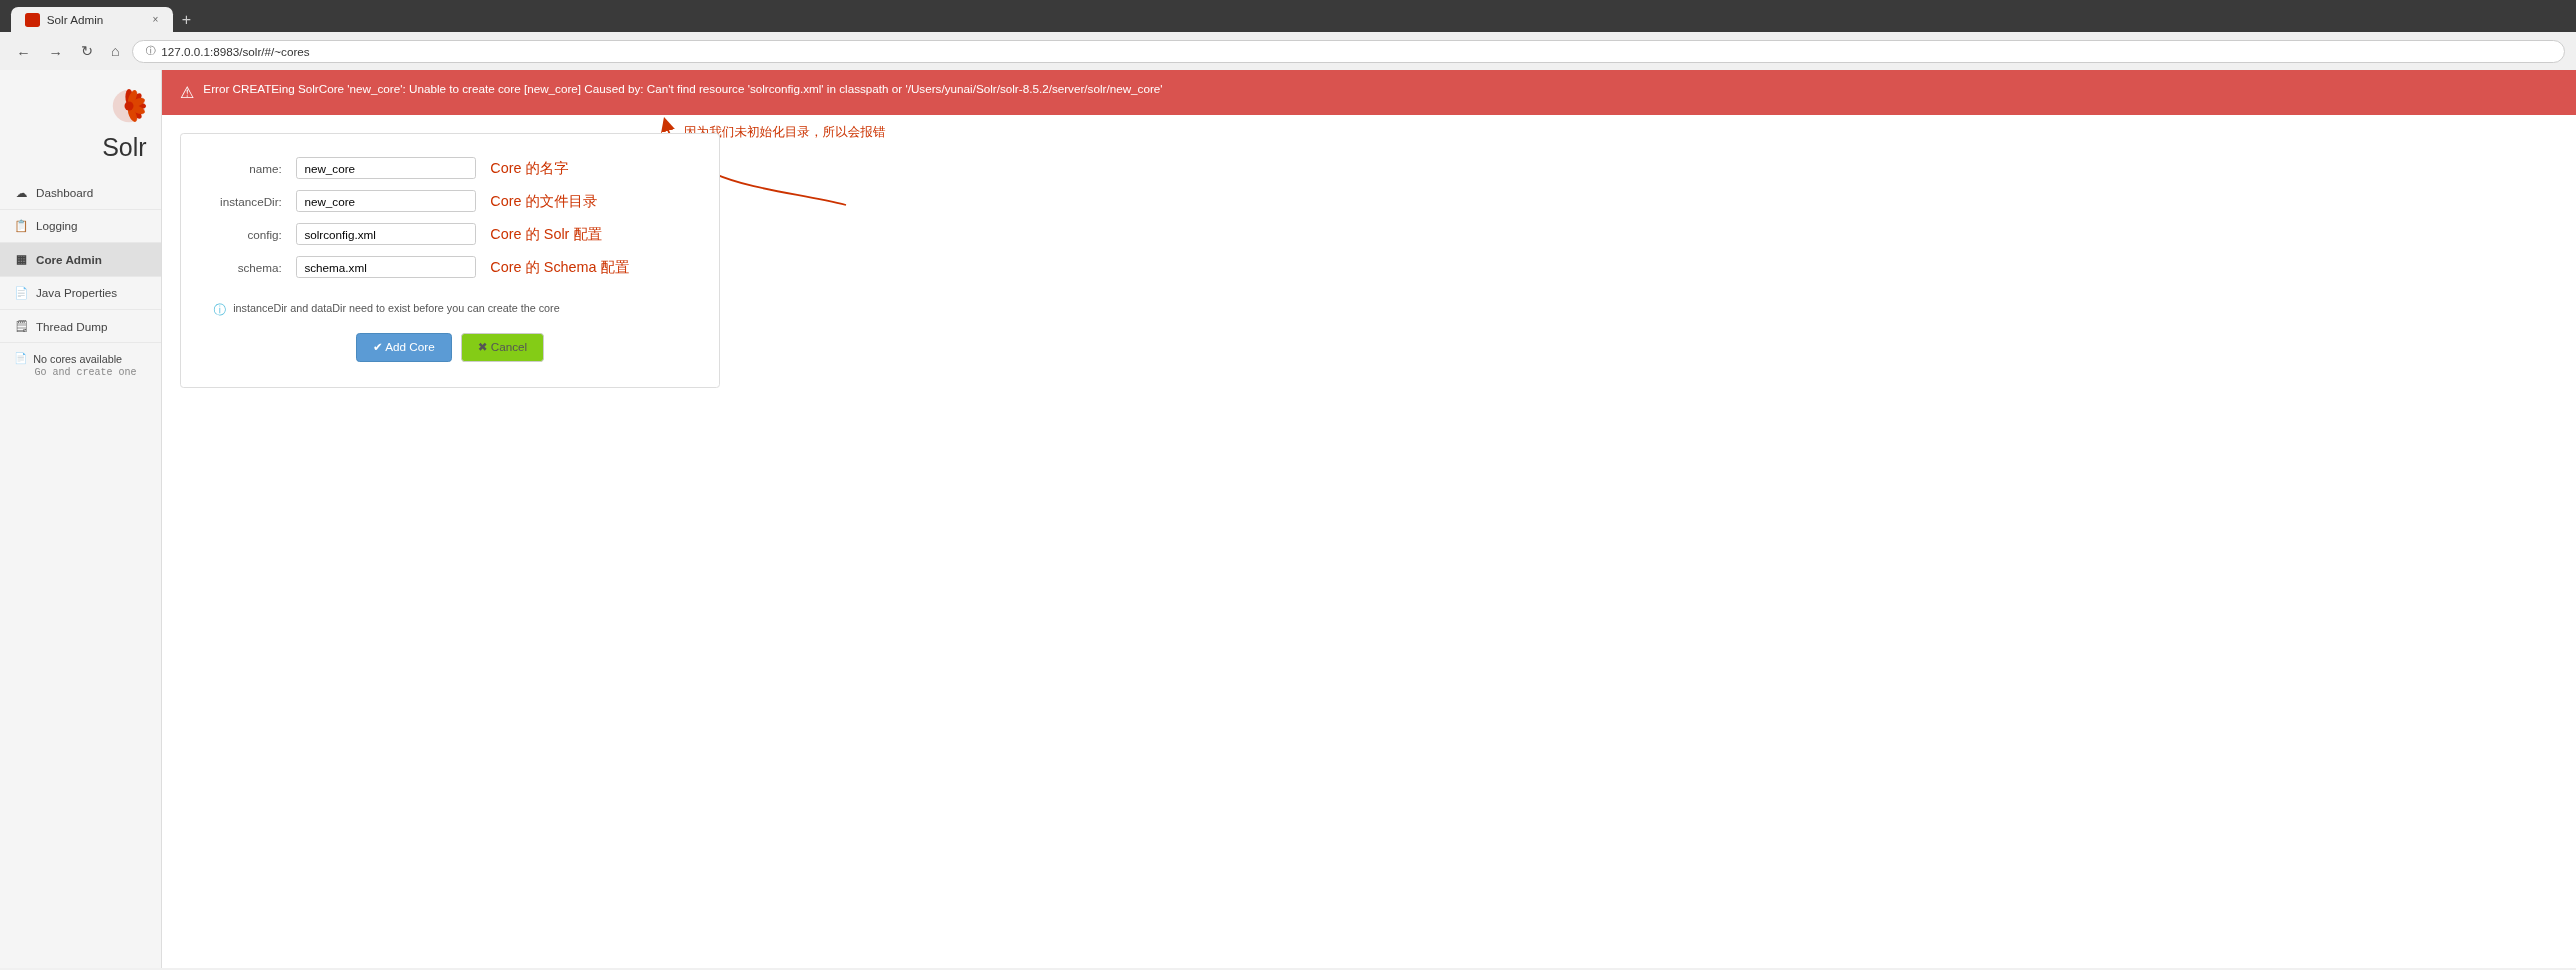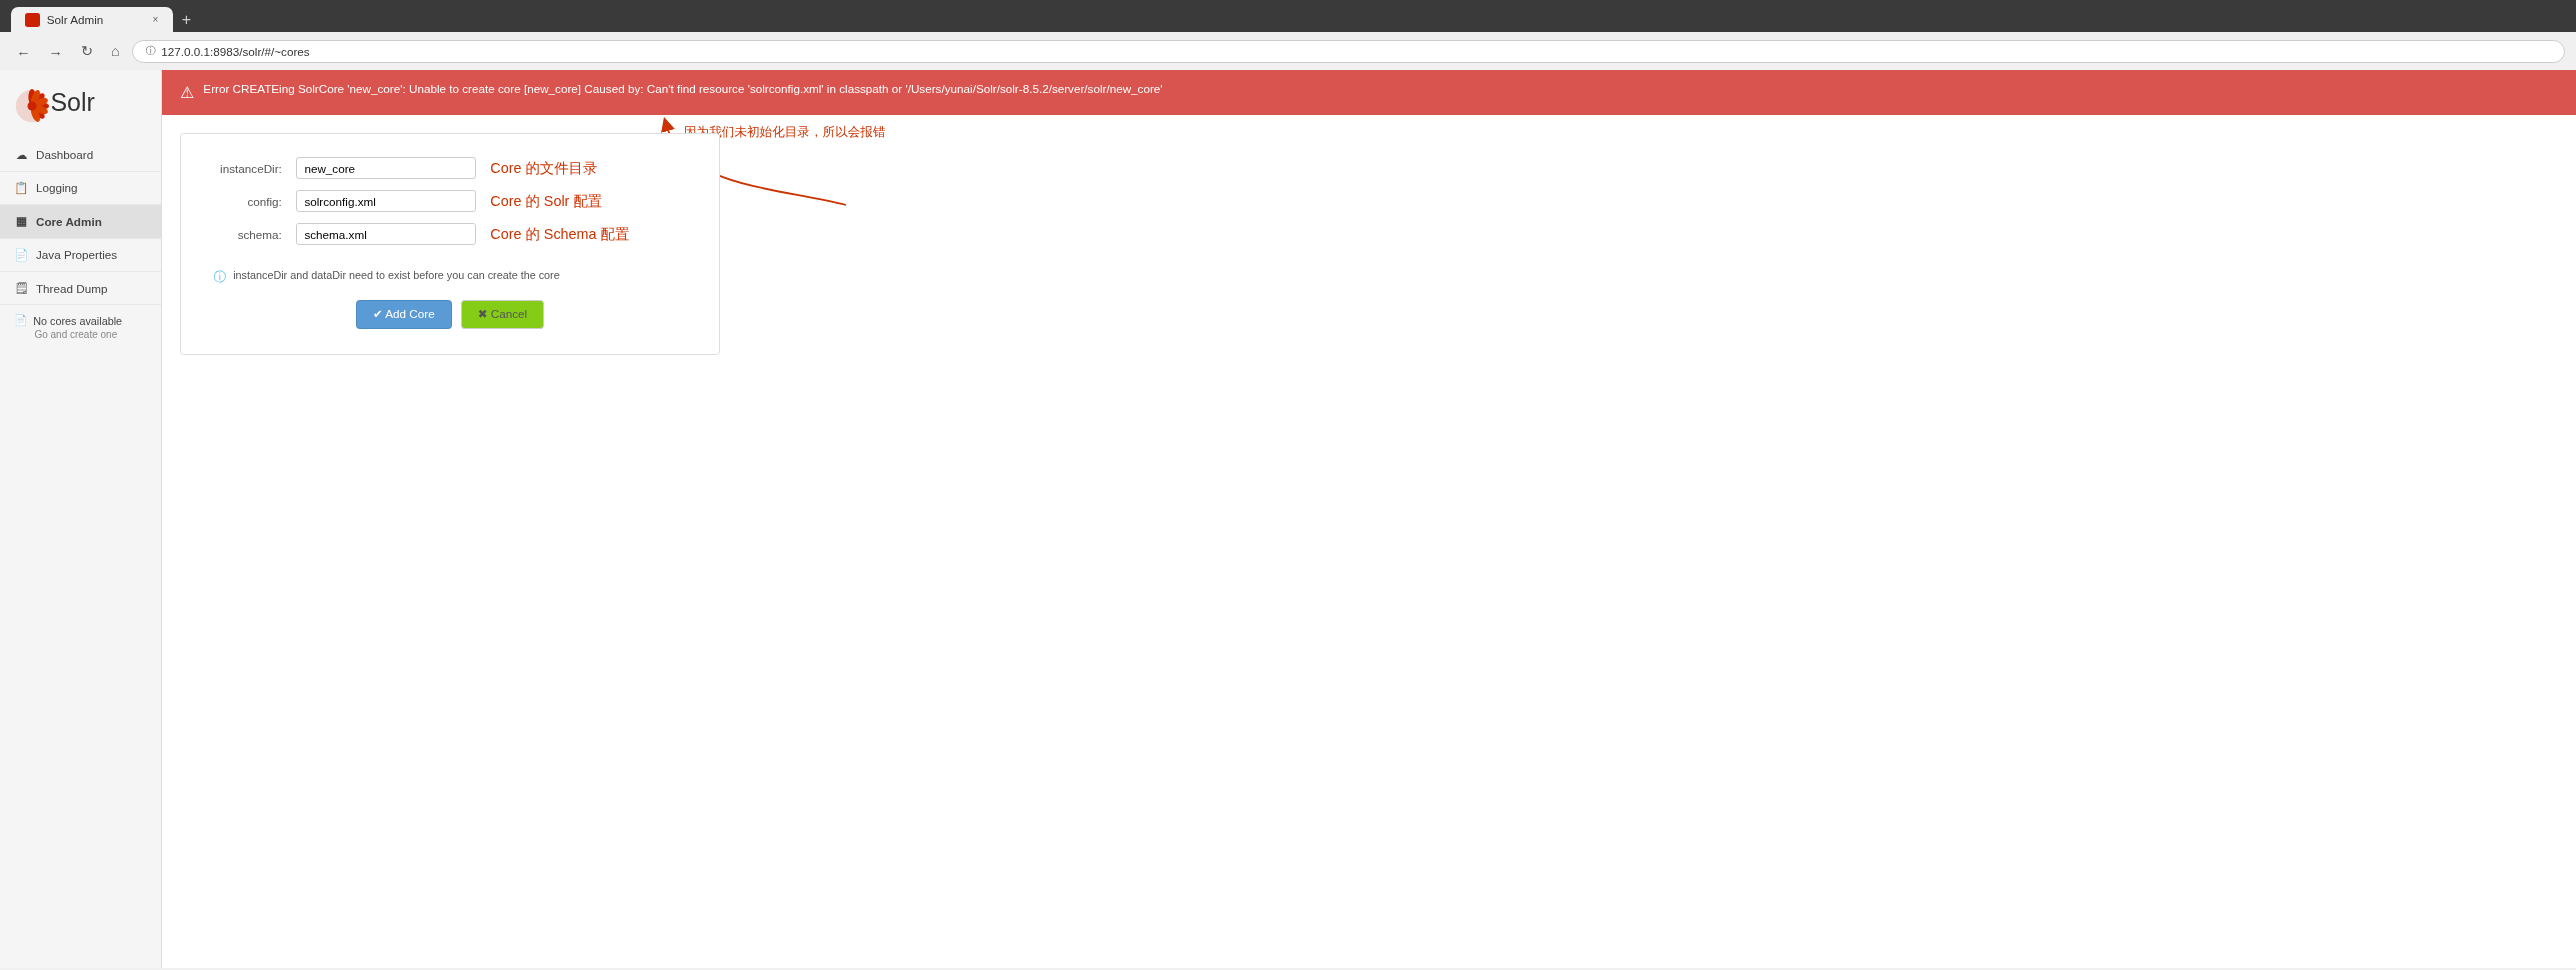--- a/index.html
+++ b/index.html
@@ -16,31 +16,31 @@
     .nav-btn { background: none; border: none; color: #555; font-size: 14.4px; cursor: pointer; padding: 1.8px 5.4px; }
     .nav-btn:disabled { color: #bbb; }
     .address-bar { flex: 1; background: white; border: 0.9px solid #ccc; border-radius: 18px; padding: 3.6px 12.6px; font-size: 11.7px; color: #333; display: flex; align-items: center; gap: 5.4px; }
     .address-bar .lock-icon { color: #666; font-size: 10px; }
 
     
     .app-container { display: flex; height: calc(100vh - 72px); background: #fff; }
 
     
     .sidebar { width: 162px; background: #f5f5f5; border-right: 0.9px solid #ddd; padding: 0; flex-shrink: 0; }
-    .sidebar-logo { padding: 18px 14.4px 14.4px; display: flex; align-items: flex-start; gap: 0; }
+    .sidebar-logo { padding: 18px 14.4px 14.4px; display: flex; align-items: flex-end; gap: 9px; flex-direction: column; }
     .logo-text { font-size: 25px; font-weight: 300; color: #333; }
     .logo-icon { width: 36px; height: 36px; }
     .sidebar-nav { list-style: none; }
     .sidebar-nav li { border-bottom: 0.9px solid #e8e8e8; }
     .sidebar-nav li a { display: flex; align-items: center; gap: 7.2px; padding: 9px 14.4px; color: #444; text-decoration: none; font-size: 11.7px; }
     .sidebar-nav li.active a { background: #e0e0e0; font-weight: 600; }
     .nav-icon { width: 14.4px; height: 14.4px; display: inline-flex; align-items: center; justify-content: center; font-size: 11.7px; }
     .no-cores { padding: 9px 14.4px; }
     .no-cores-title { font-size: 10.8px; color: #444; display: flex; align-items: center; gap: 5.4px; margin-bottom: 1.8px; }
-    .no-cores-sub { font-size: 10px; color: #888; padding-left: 20px; }
+    .no-cores-sub { font-size: 10px; color: #888; padding-left: 20px; font-family: Liberation Mono, monospace; }
 
     
     .main-content { flex: 1; display: flex; flex-direction: column; overflow: hidden; }
 
     
     .error-banner { background: #d9534f; color: white; padding: 10.8px 18px; display: flex; align-items: flex-start; gap: 9px; font-size: 11.7px; line-height: 1.4; }
     .error-banner .warning-icon { font-size: 16px; flex-shrink: 0; margin-top: 0.9px; }
     .error-text { font-weight: 500; }
 
     
@@ -177,20 +177,27 @@
             </marker>
           </defs>
         </svg>
       </div>
 
       <div class="add-core-form">
 
         <table class="form-table">
           <tbody>
             <tr>
+              <td>name:</td>
+              <td>
+                <input class="form-input" type="text" value="new_core" style="">
+                <span class="annotation-red">Core 的名字</span>
+              </td>
+            </tr>
+            <tr>
               <td>instanceDir:</td>
               <td>
                 <input class="form-input" type="text" value="new_core" style="">
                 <span class="annotation-red">Core 的文件目录</span>
               </td>
             </tr>
             <tr>
               <td>config:</td>
               <td>
                 <input class="form-input" type="text" value="solrconfig.xml" style="">

